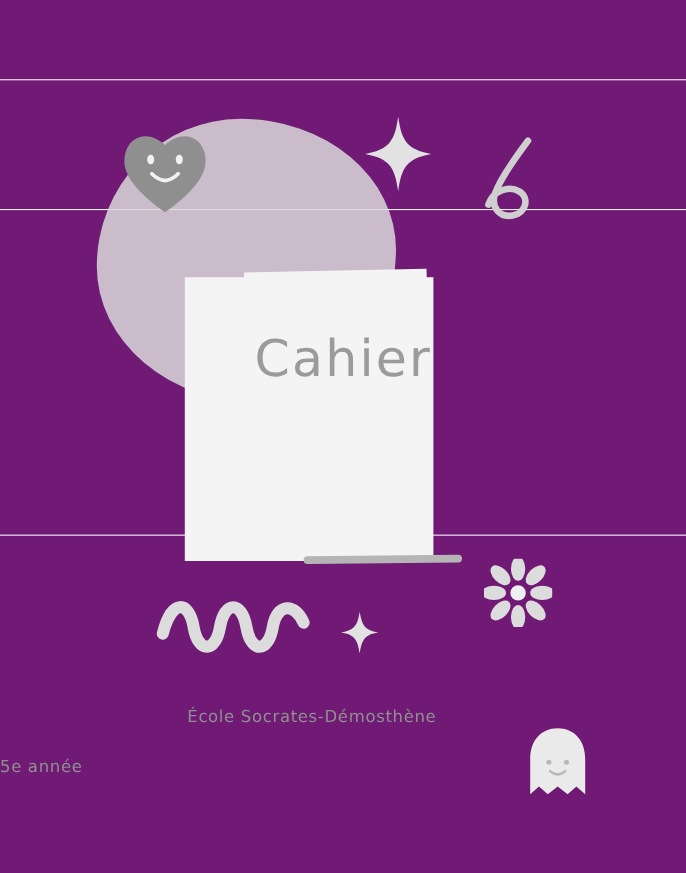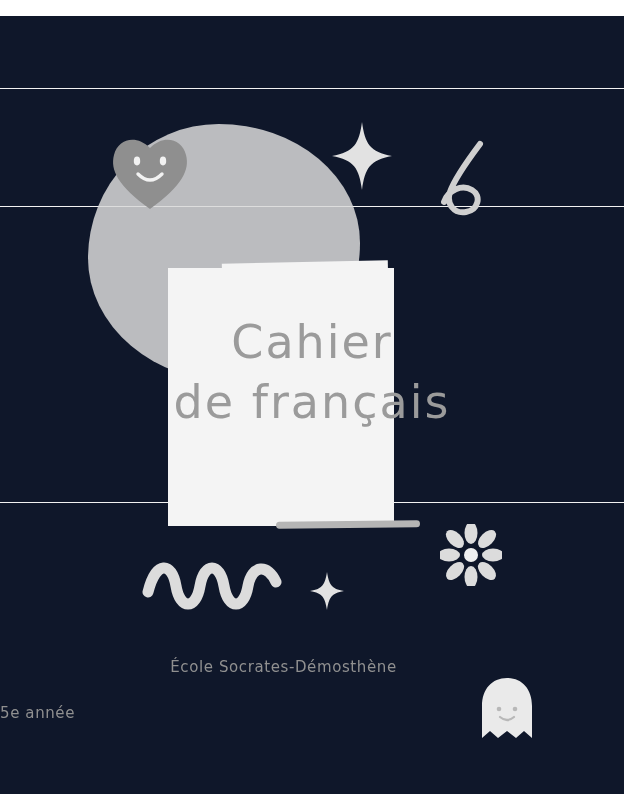--- a/index.html
+++ b/index.html
@@ -12,22 +12,21 @@
     height: 794px;
     position: relative;
     overflow: hidden;
     font-family: "DejaVu Sans", sans-serif;
     color: #8a8a8a;
   }
 
   .page {
     position: absolute;
     inset: 0;
-    background: #0f172a;
-    margin-top: 16px;
+    background: #701a75;
   }
 
   
   .blob {
     position: absolute;
     left: 88px;
     top: 108px;
     width: 272px;
     height: 258px;
     background: #d9d9d9;
@@ -204,21 +203,20 @@
     <svg viewBox="0 0 72 80" width="72" height="80">
       <path d="M56 4 C44 20 30 40 26 52 C22 64 30 74 42 72 C54 70 58 56 48 50 C38 44 24 50 20 62" stroke="#cfcfcf" stroke-width="6" fill="none" stroke-linecap="round"></path>
     </svg>
   </div>
 
   <div class="card-top"></div>
   <div class="card"></div>
 
   <div class="title-block">
     <div class="title-line">Cahier</div>
-    <div class="title-line">de français</div>
   </div>
 
   <div class="underline"></div>
 
   <div class="squiggle">
     <svg viewBox="0 0 148 62" width="148" height="62">
       <path d="M6 40 C14 8 30 10 34 34 C38 58 54 58 58 34 C62 10 78 10 82 34 C86 58 102 58 106 34 C110 12 126 12 134 30" stroke="#dcdcdc" stroke-width="11" fill="none" stroke-linecap="round" stroke-linejoin="round"></path>
     </svg>
   </div>
 

